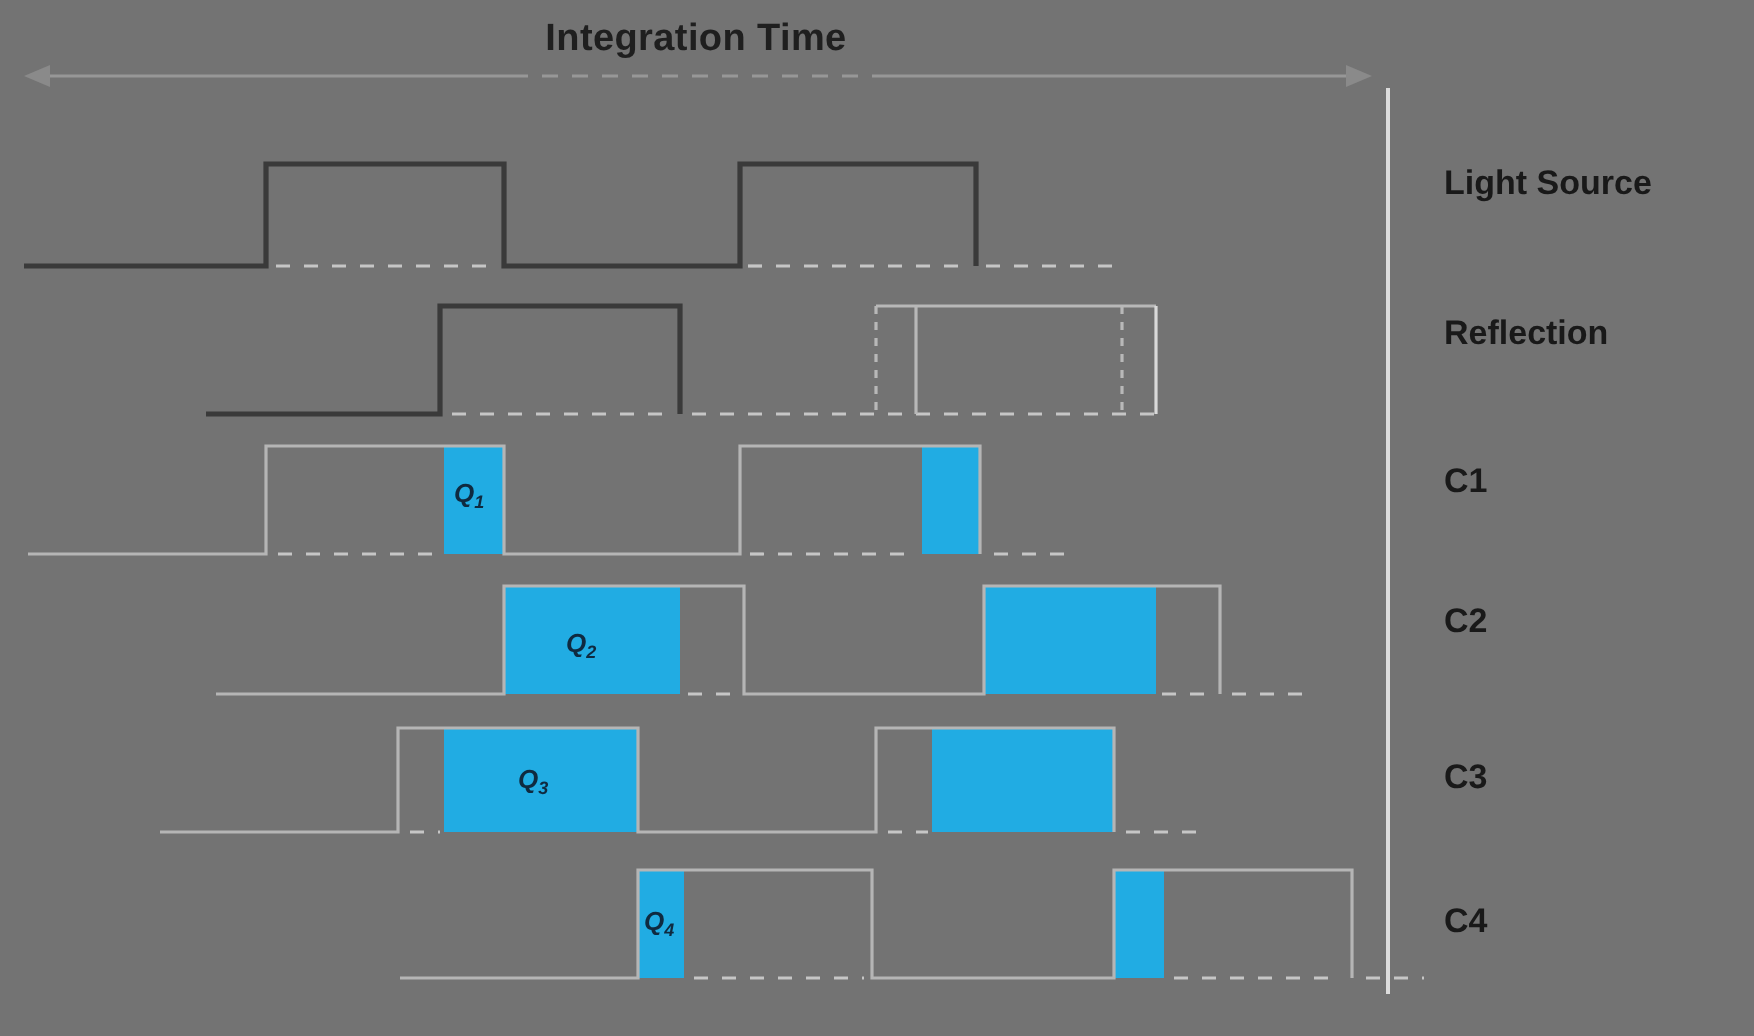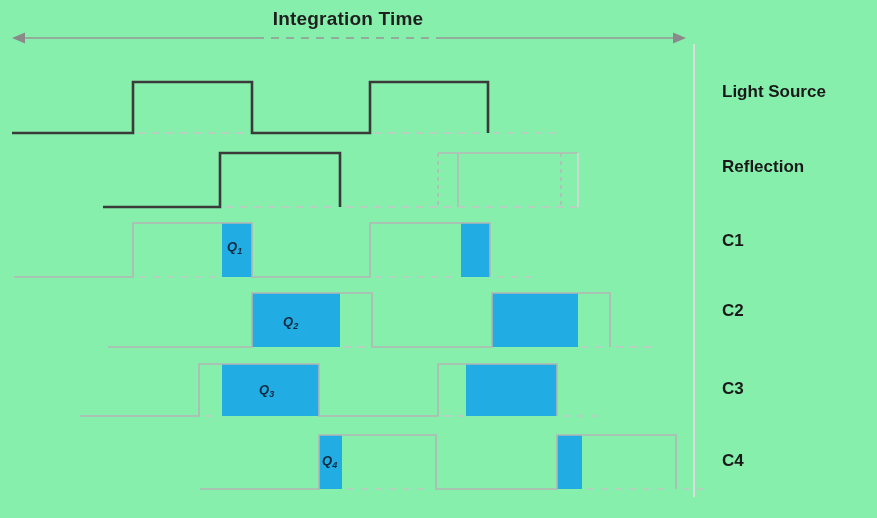--- a/index.html
+++ b/index.html
@@ -1,19 +1,19 @@
 <!DOCTYPE html>
 <html><head>
 <meta charset="utf-8">
 <style>
   html,body{margin:0;padding:0;background:#ffffff;}
   .page{
     position:relative;
     width:877px;height:518px;
-    background:#86efac;
+    background:#737373;
     font-family:"Liberation Sans", sans-serif;
     overflow:hidden;
   }
   svg text{
     font-family:"Liberation Sans", sans-serif;
   }
   .title-text{
     font-size:19px;
     font-weight:bold;
     fill:#1f1f1f;

